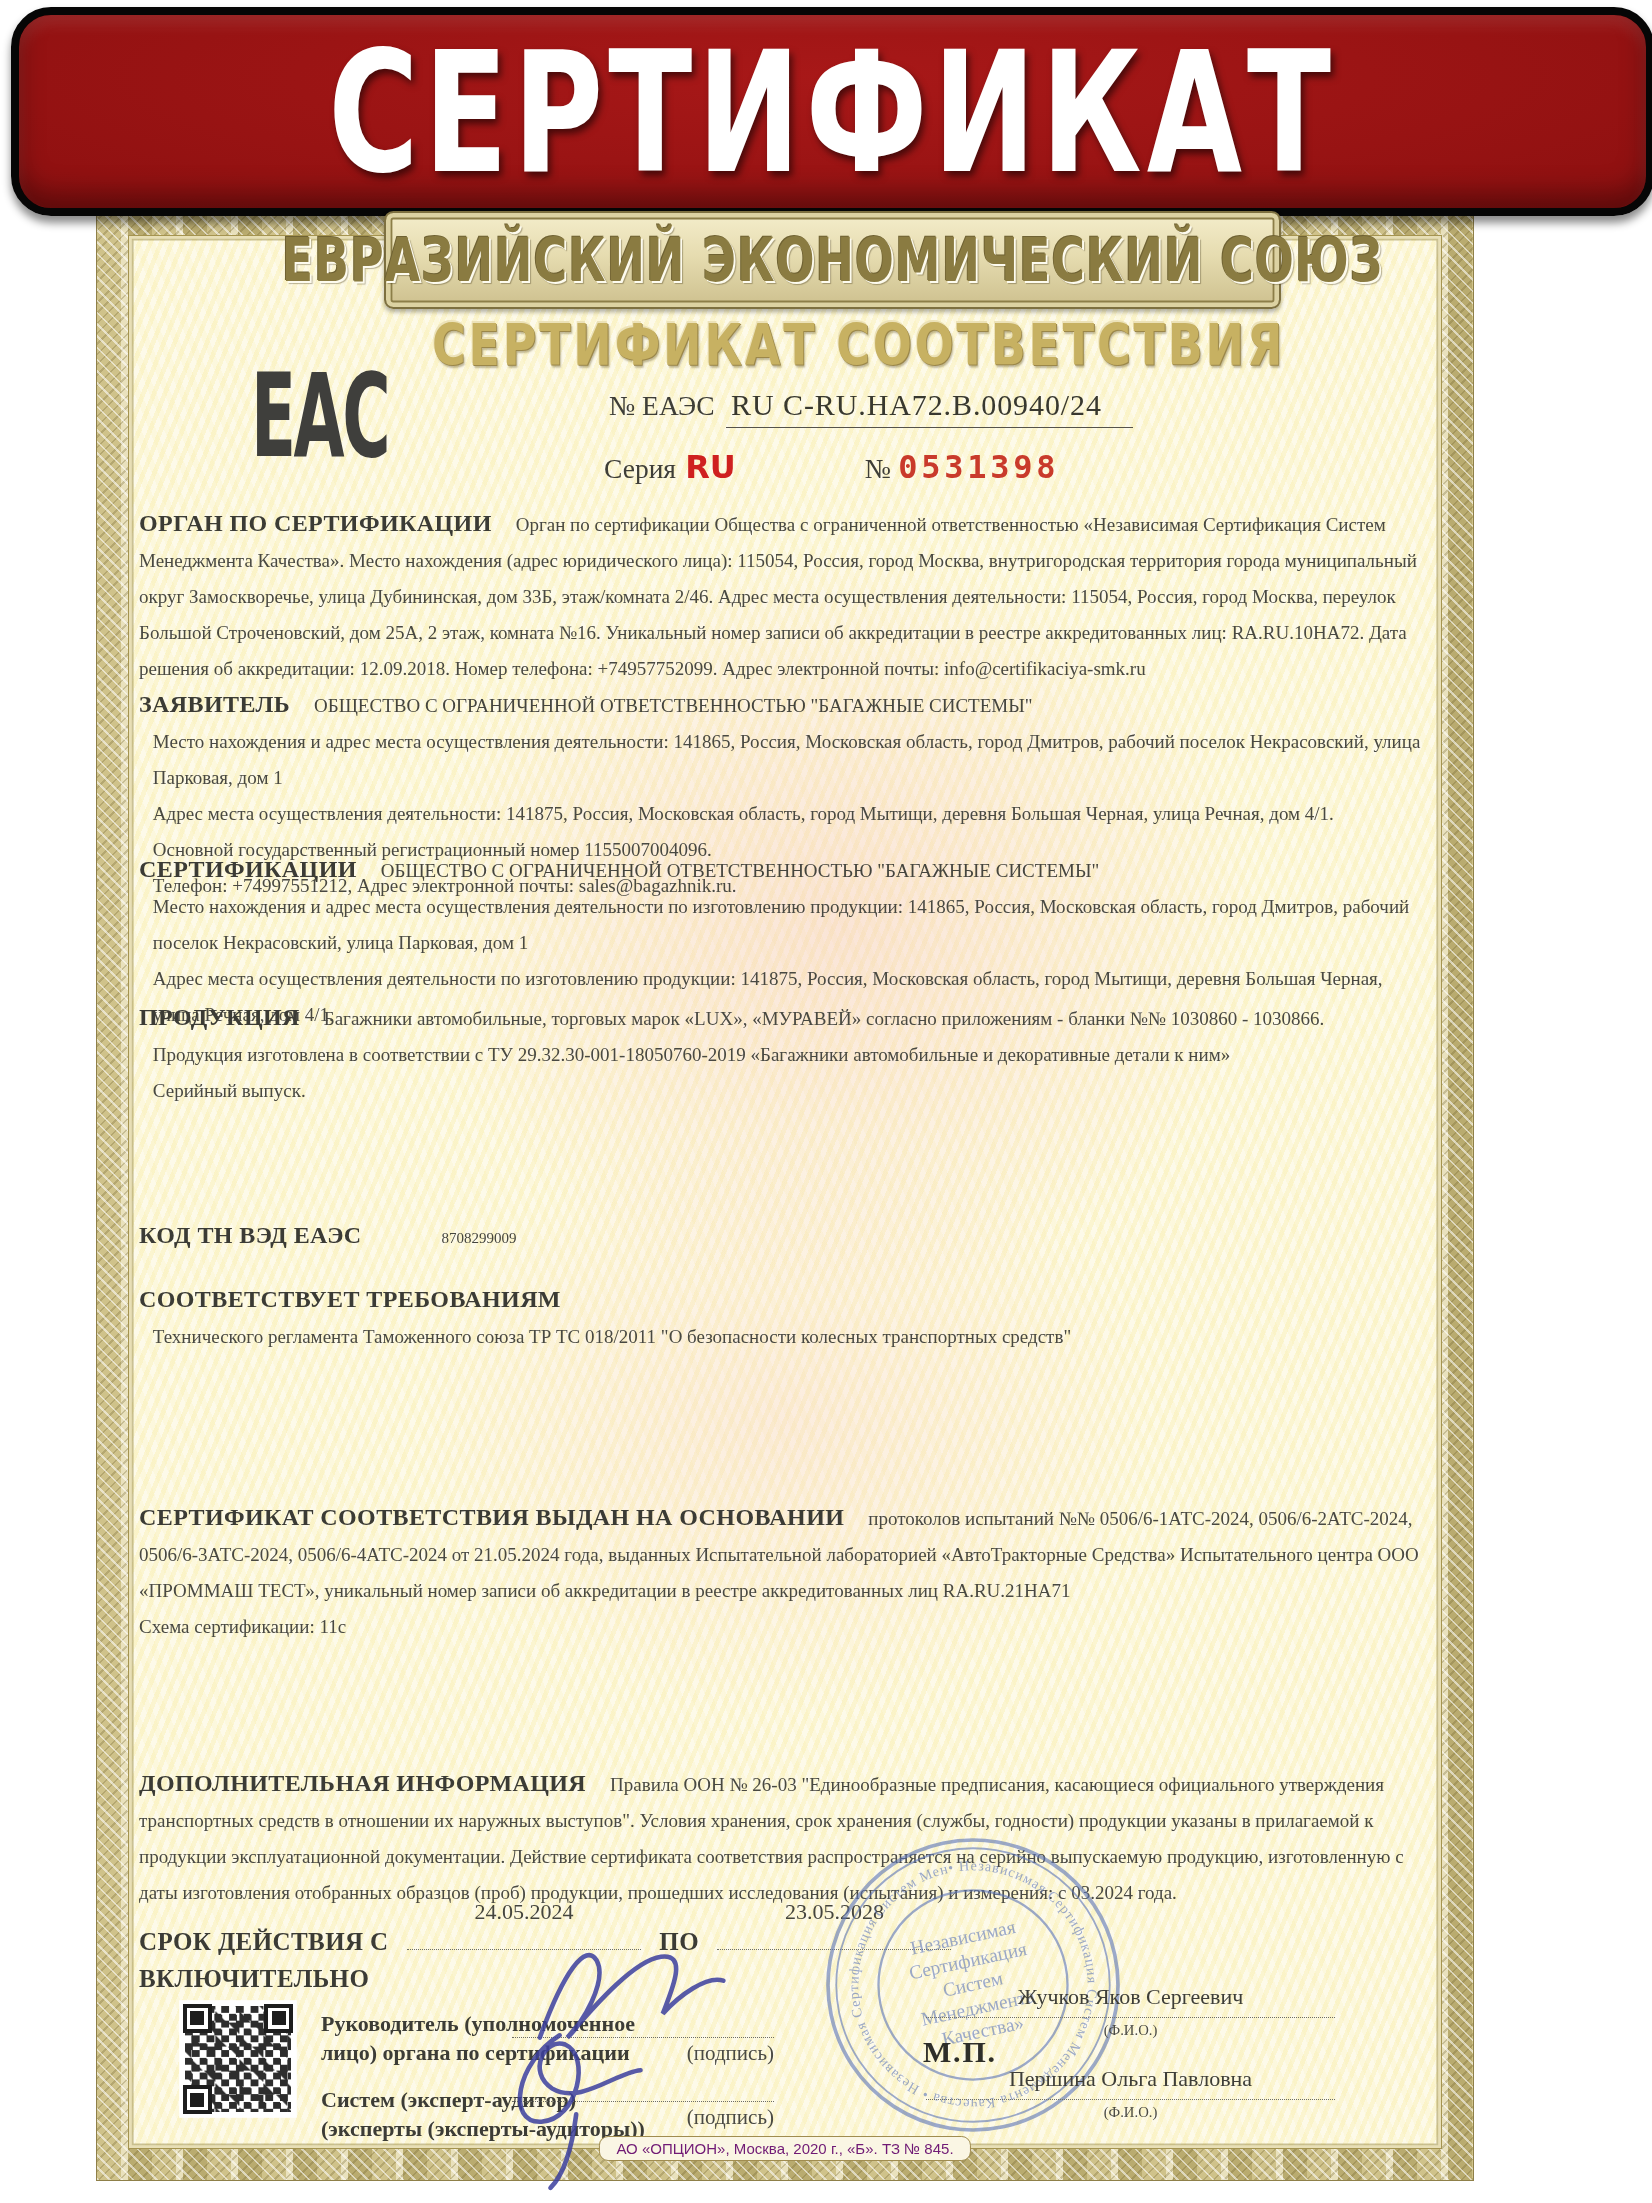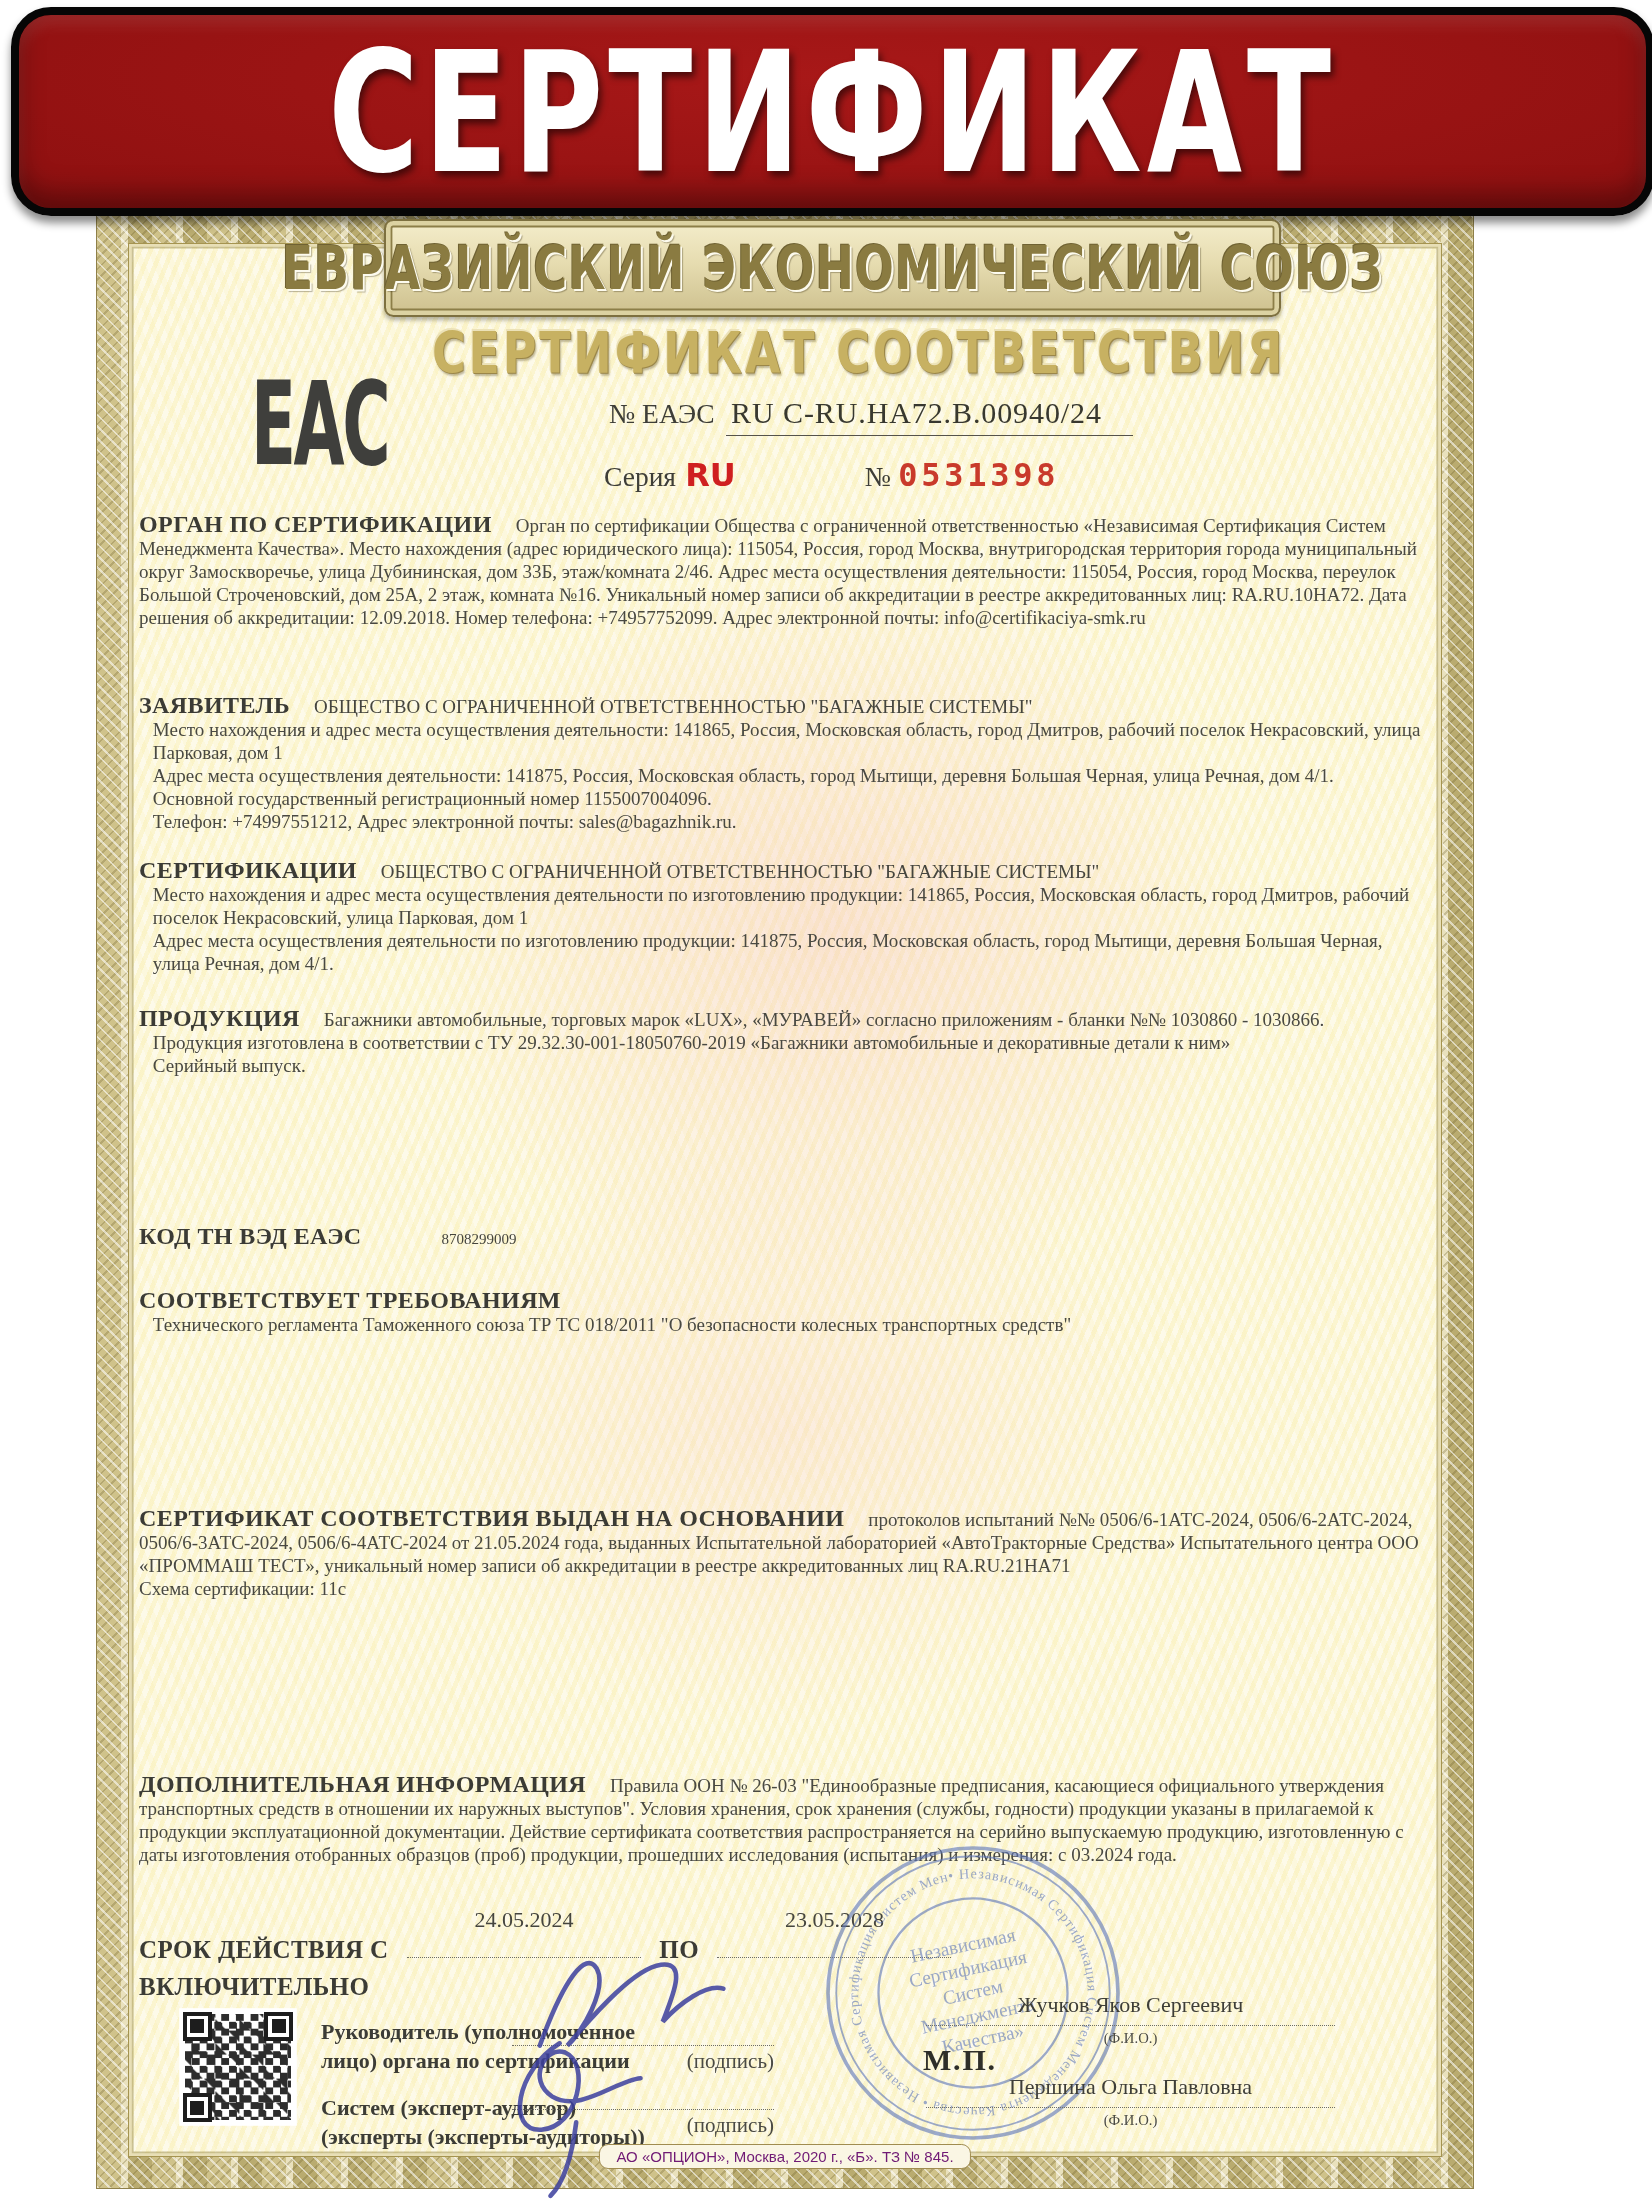--- a/index.html
+++ b/index.html
@@ -15,21 +15,21 @@
     box-shadow:0 6.4px 8.3px rgba(0,0,0,.45), inset 0 -14.7px 26px rgba(0,0,0,.35), inset 0 9.2px 14.7px rgba(255,255,255,.10);
     display:flex;align-items:center;justify-content:center;z-index:5;
   }
   .top-banner .t{
     font-family:"DejaVu Sans",sans-serif;font-weight:bold;font-size:112px;color:#fff;
     letter-spacing:4.6px;transform:scale(1.10,1.50);text-shadow:2.8px 3.7px 5.5px rgba(0,0,0,.55);
     white-space:nowrap;
   }
   
   .paper{
-    position:absolute;left:96px;top:211px;width:1376px;height:1976px;
+    position:absolute;left:96px;top:203px;width:1376px;height:1976px;
     border:1.8px solid #8f8049;
     background:
       repeating-linear-gradient(45deg, rgba(255,255,255,.55) 0 1.8px, rgba(255,255,255,0) 1.8px 8.3px),
       repeating-linear-gradient(-45deg, rgba(110,96,44,.28) 0 1.8px, rgba(255,255,255,0) 1.8px 7.3px),
       repeating-linear-gradient(90deg, #cfc28a 0 24px, #e9e1bd 24px 31px, #b9ab6f 31px 55px);
   }
   .paper-inner{
     position:absolute;inset:31px;
     border:1.8px solid #a59450;
     box-shadow:inset 0 0 0 2.8px #e8dfb6, inset 0 0 0 4.6px rgba(160,145,80,.55);
@@ -72,21 +72,21 @@
   .numline .val{
     font-size:30px;color:#38382f;letter-spacing:0.9px;margin-left:11px;
     border-bottom:1.8px solid #55534b;padding:0 31px 4.6px 5.5px;display:inline-block;
   }
   .serline{position:absolute;left:507px;top:244px;white-space:nowrap;}
   .serline .lbl{font-size:27.5px;color:#3e3e38;}
   .serline .ru{font-family:"DejaVu Sans",sans-serif;font-weight:bold;font-size:32px;color:#cf2020;margin-left:9.2px;}
   .serline .no{font-size:27.5px;color:#3e3e38;margin-left:129px;}
   .serline .blank{font-family:"DejaVu Sans Mono",monospace;font-weight:bold;font-size:32px;color:#c93a2b;letter-spacing:3.7px;margin-left:7.3px;}
   
-  .sec{position:absolute;left:42px;width:1287px;font-size:19px;line-height:23px;color:#494942;}
+  .sec{position:absolute;left:42px;width:1287px;font-size:19px;line-height:36px;color:#494942;}
   .sec .h{font-weight:bold;font-size:24px;letter-spacing:0.4px;color:#3b3b35;margin-right:24px;}
   .sec .intro{font-size:19px;color:#45453e;}
   .sec .lines{padding-left:13.8px;}
   .sec .val{font-size:15px;margin-left:56px;color:#45453e;}
   .sec .txt-block{padding-left:13.8px;}
   
   .validity{position:absolute;left:42px;top:1721px;white-space:nowrap;}
   .vh{font-weight:bold;font-size:25px;letter-spacing:0.4px;color:#3b3b35;}
   .fill{display:inline-block;height:24px;border-bottom:1.8px dotted #6e6e66;width:234px;position:relative;margin:0 18.4px;vertical-align:baseline;}
   .fill .date{position:absolute;left:50%;transform:translateX(-50%);top:-26px;font-size:22px;color:#45453e;white-space:nowrap;}

